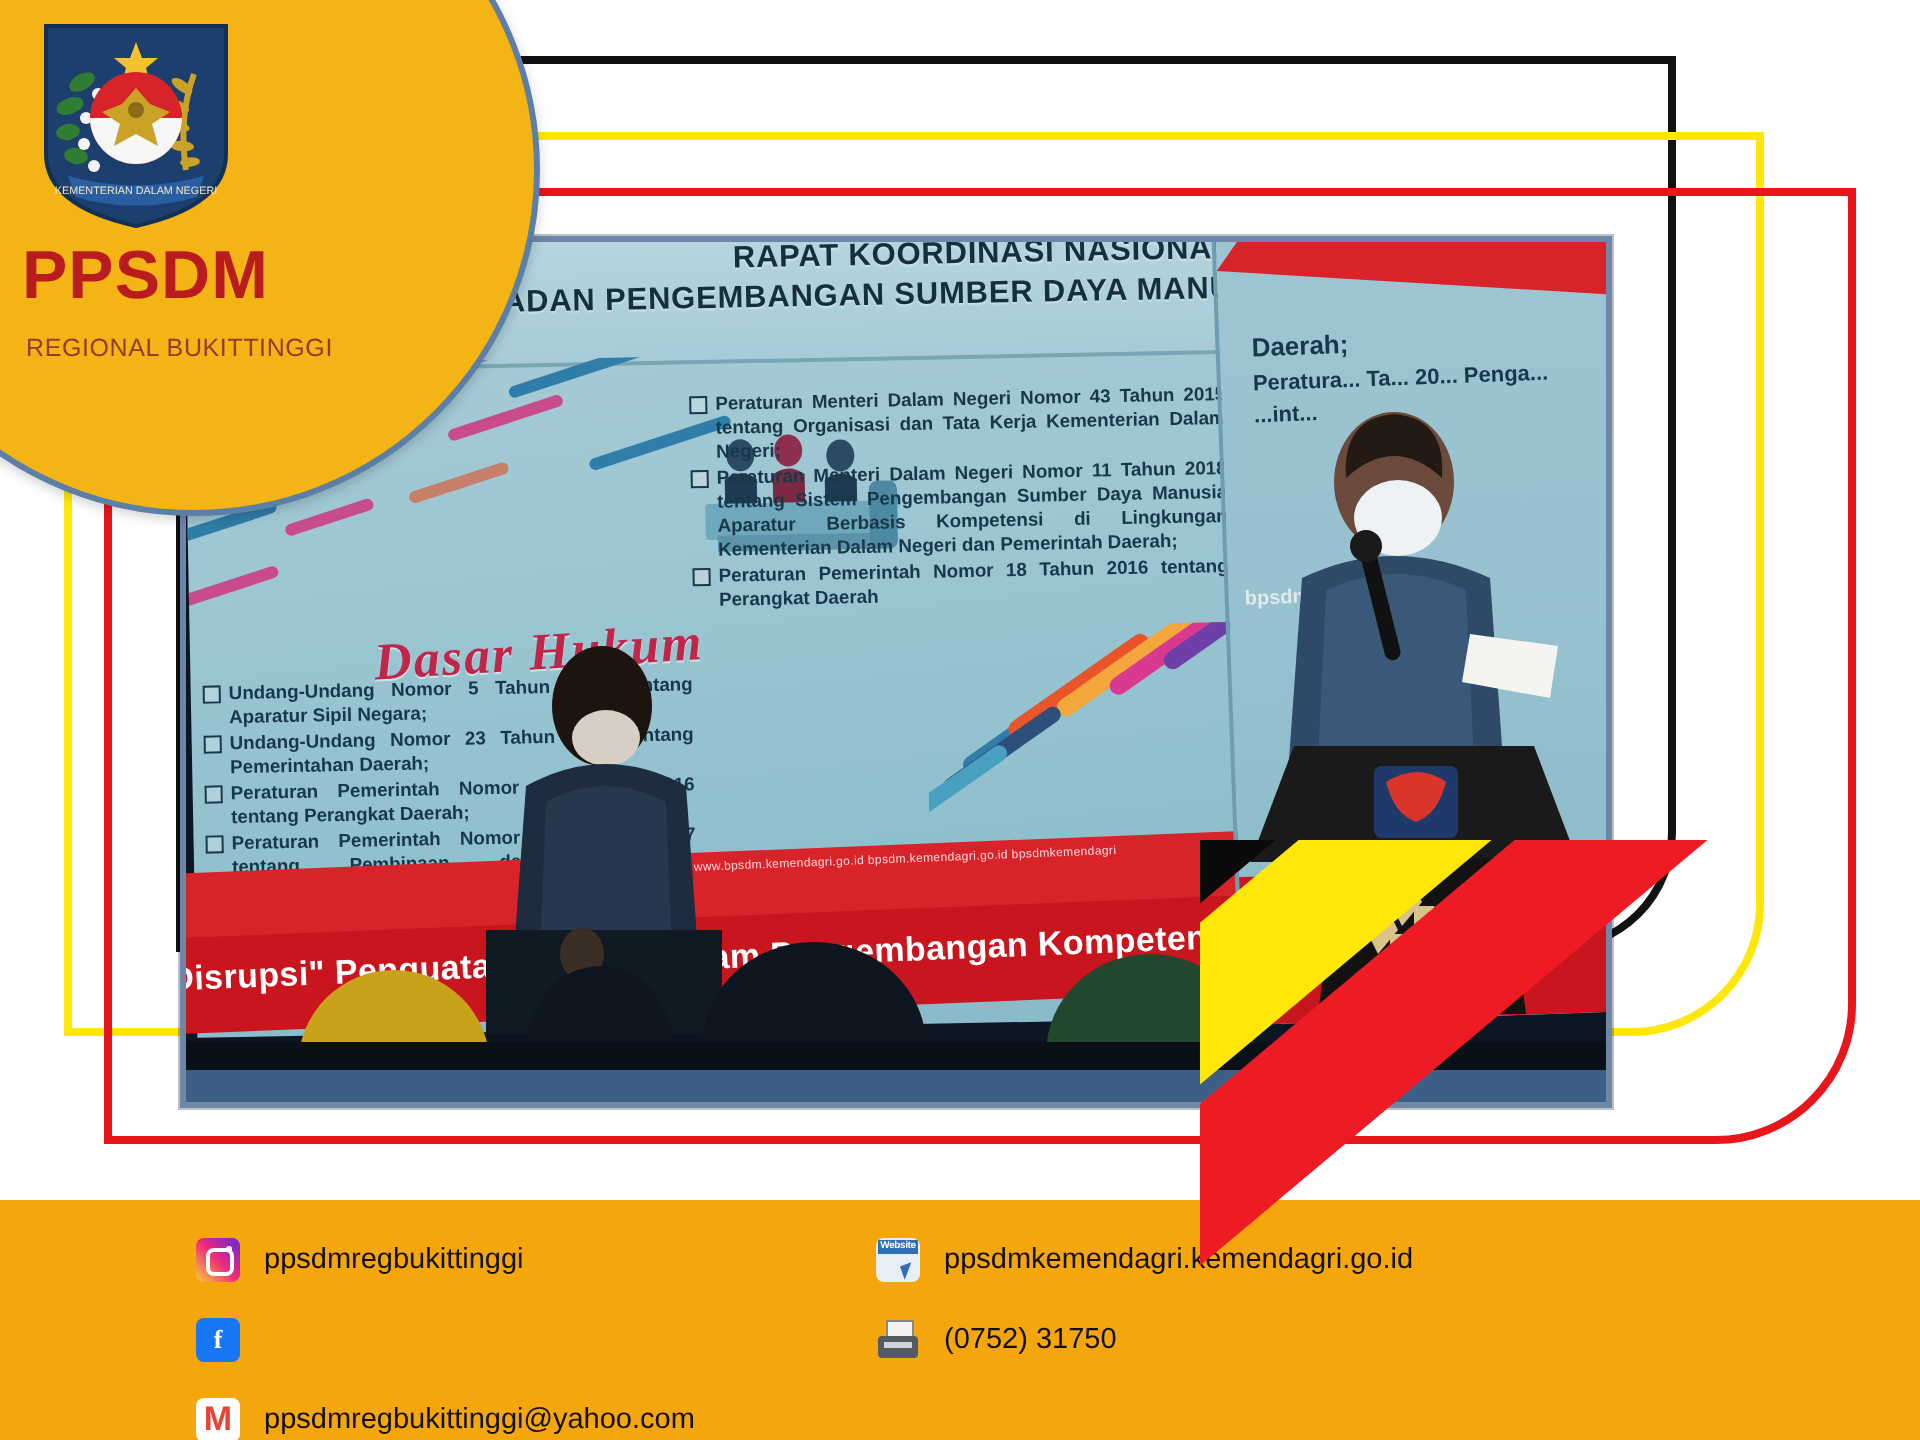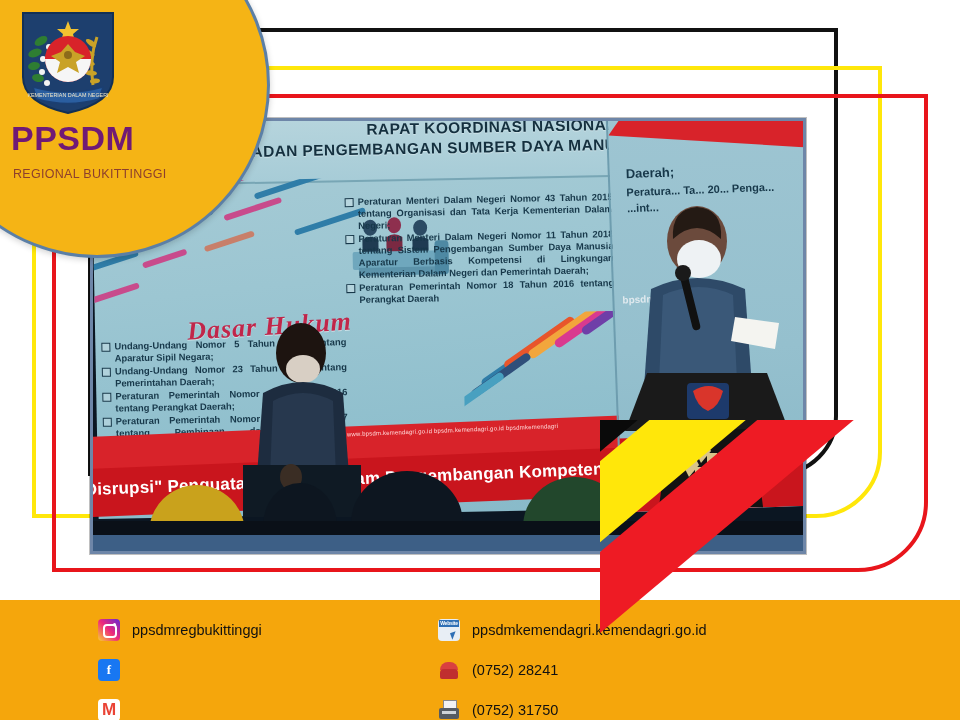--- a/index.html
+++ b/index.html
@@ -127,21 +127,21 @@
     background:#f5b415;
     border:3px solid #5b7fa6;
     box-shadow:0 2px 6px rgba(0,0,0,.18);
   }
   .badge-inner{position:absolute;left:76px;top:88px;width:260px;height:252px;}
   .logo-shield{
     position:absolute;left:16px;top:8px;width:98px;height:104px;
   }
   .ppsdm{
     position:absolute;left:8px;top:116px;
-    font-size:34px;font-weight:bold;color:#701a75;letter-spacing:.5px;
+    font-size:34px;font-weight:bold;color:#b91c1c;letter-spacing:.5px;
     font-family:"Liberation Sans", sans-serif;
   }
   .ppsdm-sub{
     position:absolute;left:10px;top:164px;
     font-size:12.5px;color:#8d3f2d;letter-spacing:.3px;
     font-family:"Liberation Sans", sans-serif;
   }
 
   
   .footer{
@@ -363,39 +363,33 @@
       <div class="ccol c1">
         <div class="crow">
           <span class="ic ic-ig"></span>
           <span class="txt">ppsdmregbukittinggi</span>
         </div>
         <div class="crow">
           <span class="ic ic-fb">f</span>
         </div>
         <div class="crow">
           <span class="ic ic-gm"></span>
+          <span class="txt">ppsdmregbukittinggi@yahoo.com</span>
         </div>
       </div>
 
       <div class="ccol c2">
         <div class="crow">
           <span class="ic ic-web">
             <span class="webtop">Website</span>
               <span class="cursor"></span>
           </span>
           <span class="txt">ppsdmkemendagri.kemendagri.go.id</span>
         </div>
         <div class="crow">
-          <span class="ic ic-tel">
-            <span class="horn"></span>
-              <span class="body"></span>
-          </span>
-          <span class="txt">(0752) 28241</span>
-        </div>
-        <div class="crow">
           <span class="ic ic-fax">
             <span class="paper"></span>
               <span class="body2"></span>
           </span>
           <span class="txt">(0752) 31750</span>
         </div>
       </div>
 
     </div>
   </div>

